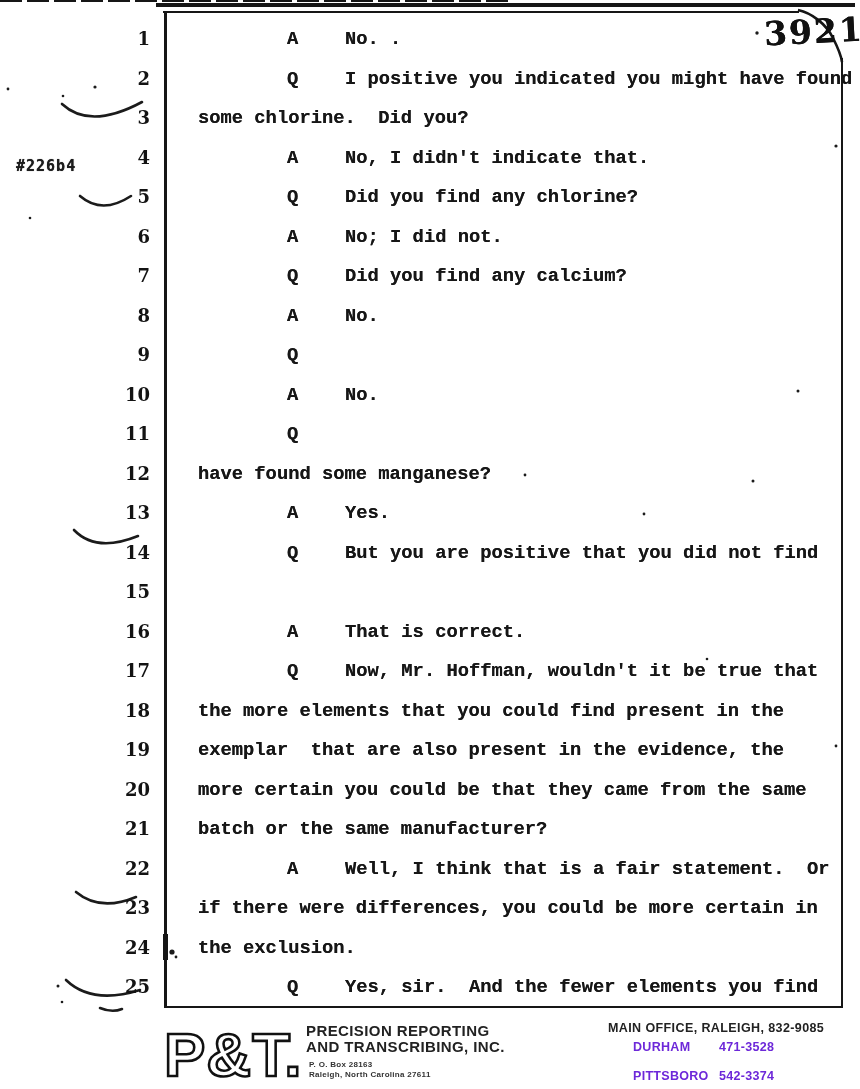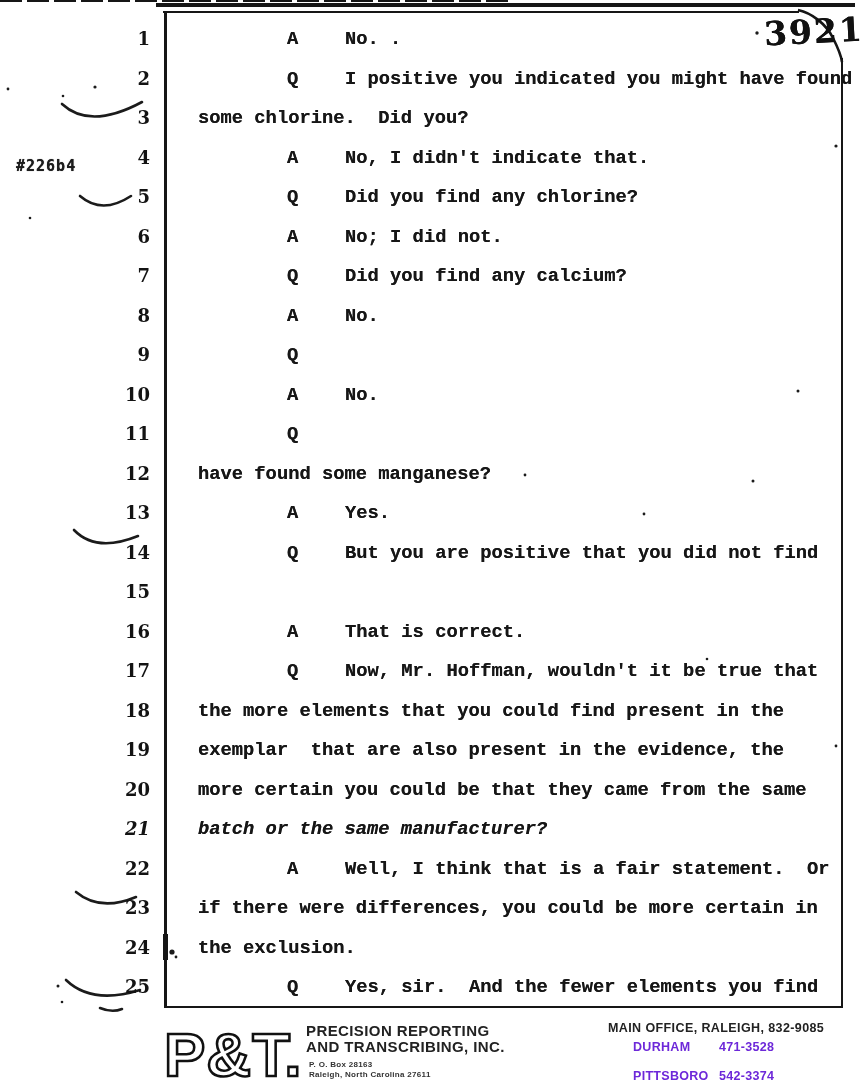--- a/index.html
+++ b/index.html
@@ -196,21 +196,21 @@
         <span class="txt cont">the more elements that you could find present in the</span>
       </div>
       <div class="row" style="top: 739px;">
         <span class="num">19</span>
         <span class="txt cont">exemplar  that are also present in the evidence, the</span>
       </div>
       <div class="row" style="top: 778.5px;">
         <span class="num">20</span>
         <span class="txt cont">more certain you could be that they came from the same</span>
       </div>
-      <div class="row" style="top: 818px; font-style: italic;">
+      <div class="row" style="top: 818px;">
         <span class="num">21</span>
         <span class="txt cont">batch or the same manufacturer?</span>
       </div>
       <div class="row" style="top: 857.5px;">
         <span class="num">22</span>
         <span class="speaker">A</span>
         <span class="txt with-speaker">Well, I think that is a fair statement.  Or</span>
       </div>
       <div class="row" style="top: 897px;">
         <span class="num">23</span>

